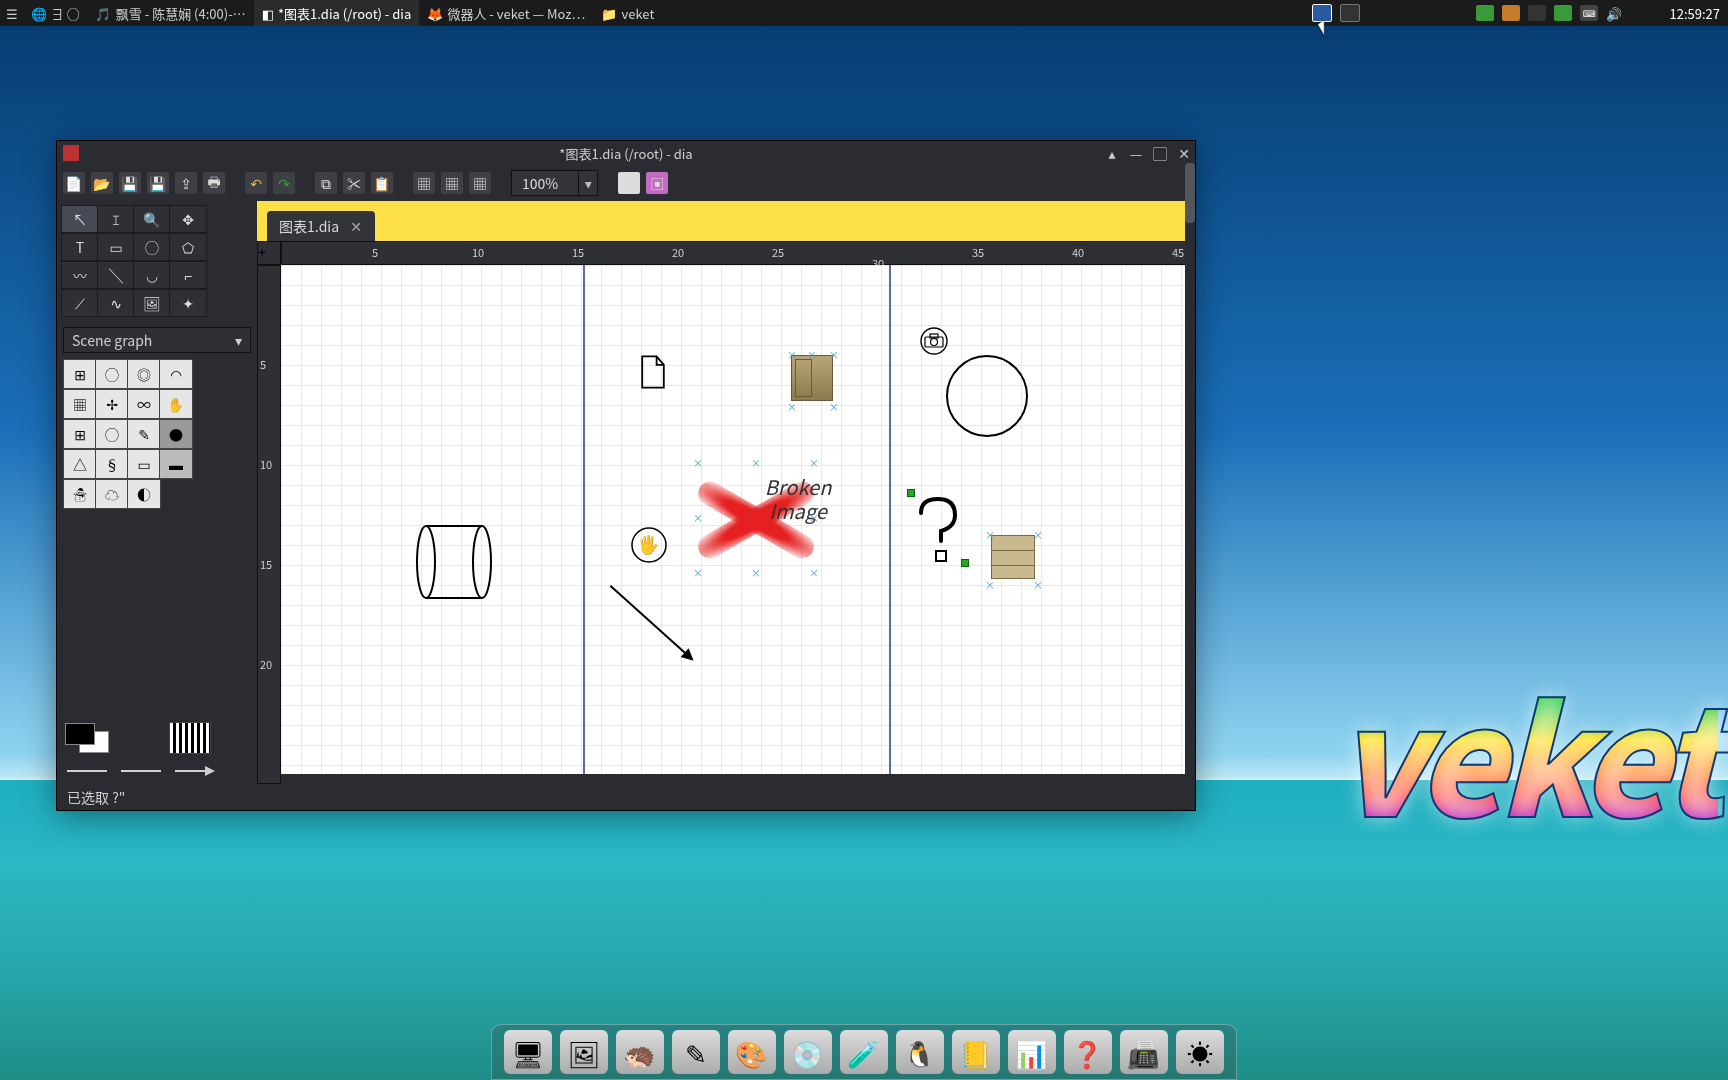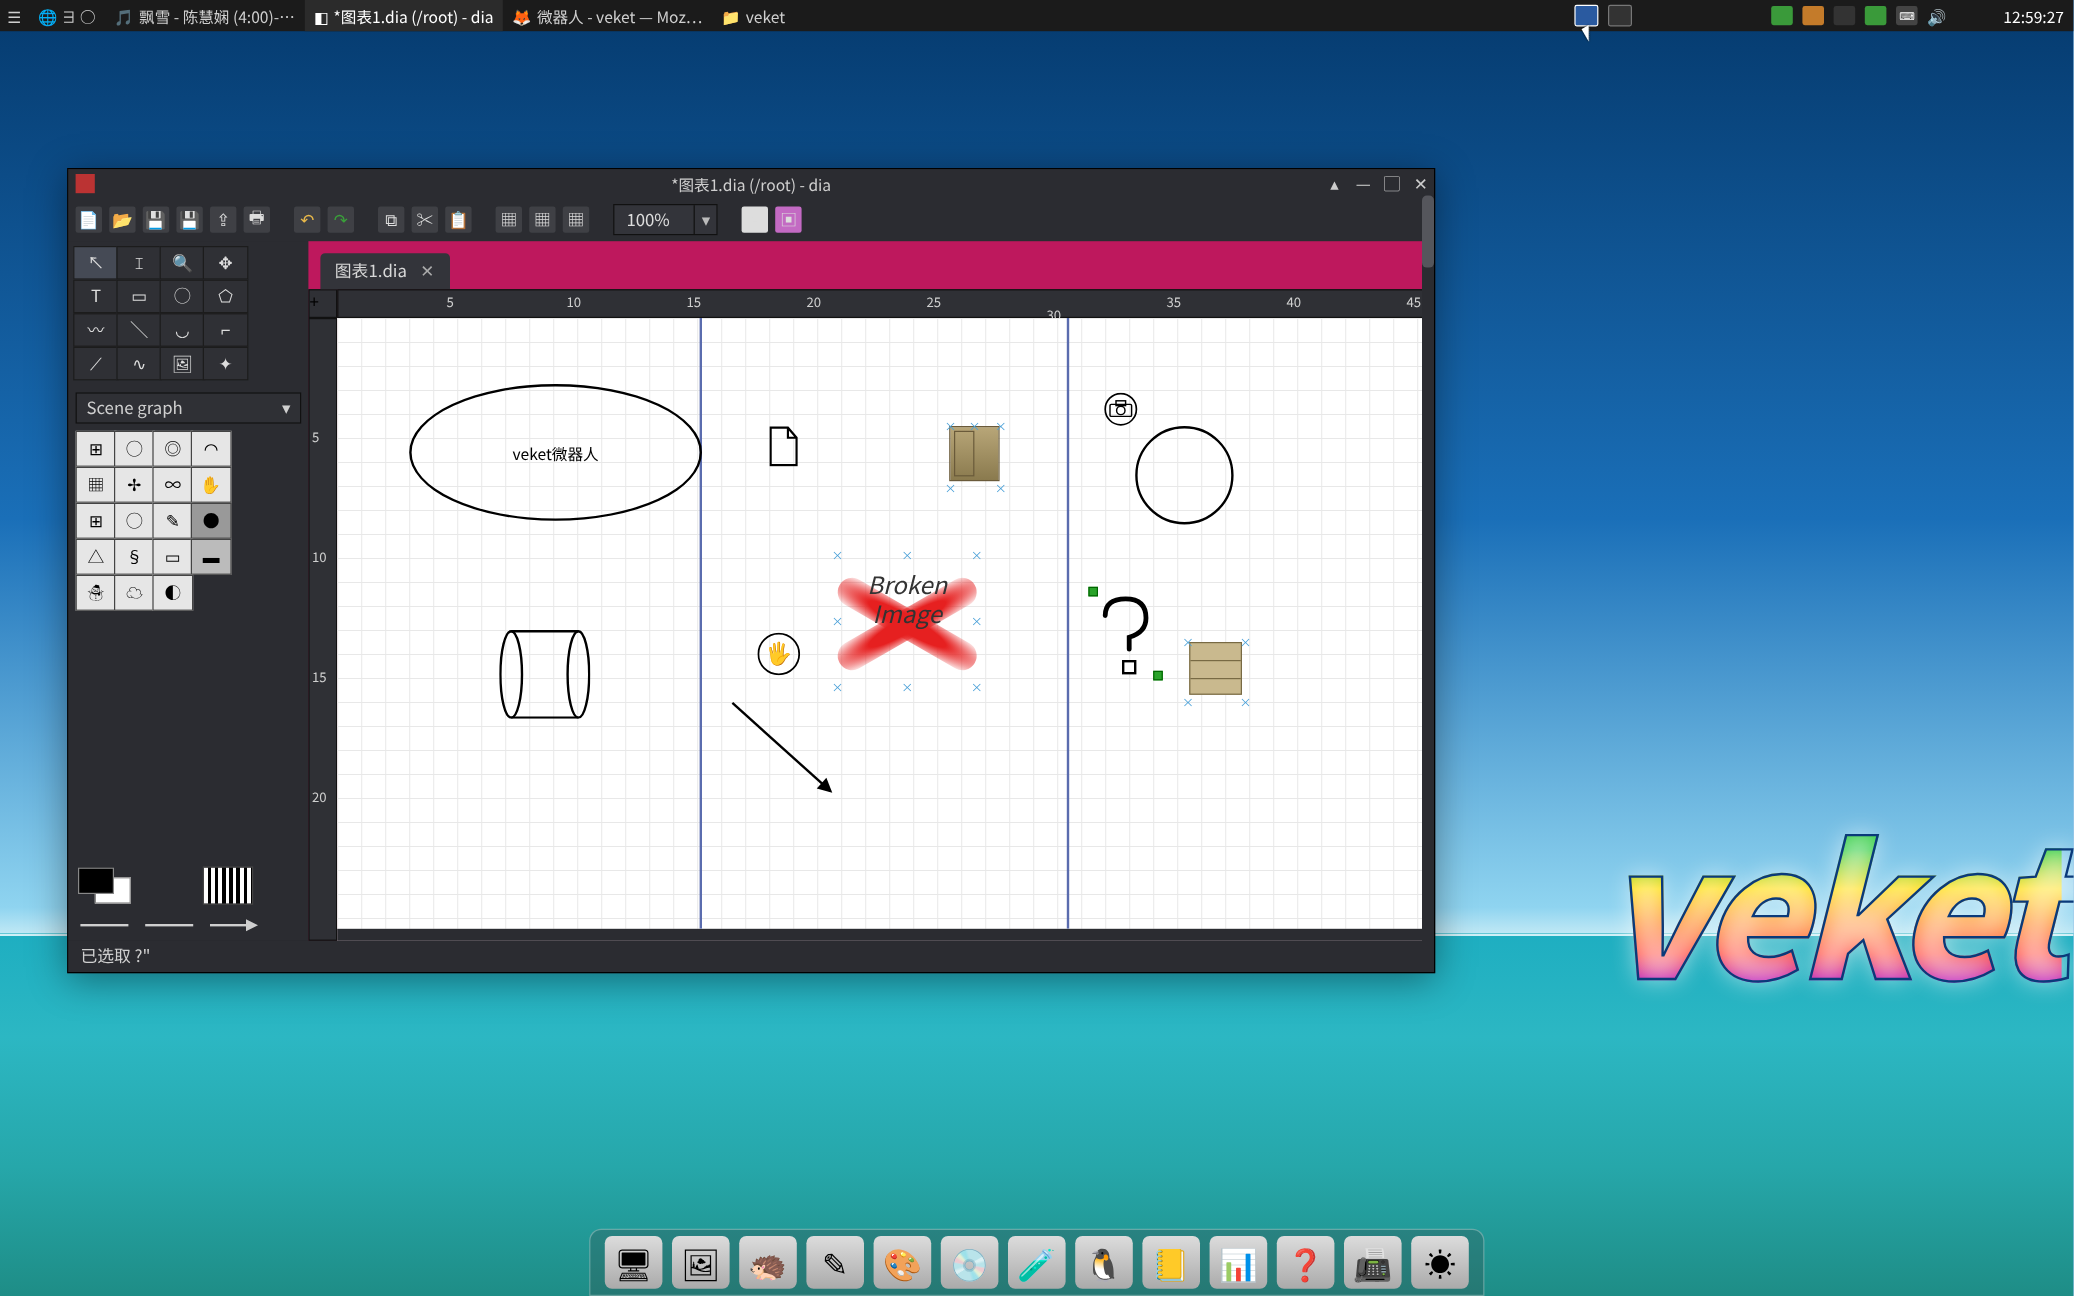--- a/index.html
+++ b/index.html
@@ -46,21 +46,21 @@
   .sidebar-spacer{flex:1;}
   .colorrow{height:40px;display:flex;align-items:center;gap:10px;padding:0 8px;}
   .swatch{width:44px;height:30px;position:relative;}
   .swatch .bk{position:absolute;right:0;bottom:0;width:28px;height:20px;background:#fff;border:1px solid #888;}
   .swatch .fr{position:absolute;left:0;top:0;width:28px;height:20px;background:#000;border:1px solid #888;}
   .hatch{width:40px;height:30px;background:repeating-linear-gradient(90deg,#fff 0 3px,#000 3px 6px);border:1px solid #444;}
   .linerow{height:26px;display:flex;align-items:center;gap:14px;padding:0 10px;}
   .ln{width:40px;height:2px;background:#cfcfcf;}
   .arrowend{width:0;height:0;border-left:10px solid #cfcfcf;border-top:5px solid transparent;border-bottom:5px solid transparent;}
   
-  .canvas-holder{flex:1;display:flex;flex-direction:column;background:#be185d;}
+  .canvas-holder{flex:1;display:flex;flex-direction:column;background:#fde047;}
   .tabbar{height:40px;display:flex;align-items:flex-end;padding-left:8px;gap:0;position:relative;}
   .tab{margin-left:2px;height:30px;background:#33343a;color:#d8d8d8;display:flex;align-items:center;gap:10px;padding:0 12px;border-radius:4px 4px 0 0;cursor:pointer;font-size:14px;}
   .tab .tx{width:14px;height:14px;display:flex;align-items:center;justify-content:center;color:#aaa;}
   .ruler-corner{width:22px;height:22px;background:#2f3035;border:1px solid #111;}
   .ruler-h{height:22px;flex:1;background:#2f3035;border:1px solid #111;position:relative;color:#cfcfcf;font-size:11px;}
   .ruler-h .tick{position:absolute;top:2px;}
   .ruler-v{width:22px;background:#2f3035;border:1px solid #111;position:relative;color:#cfcfcf;font-size:11px;}
   .ruler-v .tick{position:absolute;left:2px;transform:none;}
   .canvas{flex:1;background:#fff;position:relative;overflow:hidden;
     background-image:linear-gradient(#e8e8e8 1px,transparent 1px),linear-gradient(90deg,#e8e8e8 1px,transparent 1px);
@@ -70,21 +70,21 @@
   .scrollbar-v .thumb{position:absolute;top:0;width:100%;height:60px;background:#55565c;border-radius:4px;}
   .canvas-col{display:flex;flex-direction:column;flex:1;}
   .canvas-row{display:flex;flex:1;}
   
   .pb{position:absolute;top:0;bottom:0;width:0;border-left:2px solid #5a6cae;}
   
   .el{position:absolute;}
   .ellipse{border:2px solid #000;border-radius:50%;}
   .arrow-line{position:absolute;width:110px;height:2px;background:#000;transform-origin:0 0;}
   .arrow-line:after{content:"";position:absolute;right:-2px;top:-5px;border-left:12px solid #000;border-top:6px solid transparent;border-bottom:6px solid transparent;}
-  .broken{font-style:italic;color:#333;font-size:20px;text-align:center;line-height:1.2;}
+  .broken{font-style:italic;color:#333;font-size:20px;text-align:center;line-height:1.2;margin-left:42px;}
   .red-x{position:absolute;}
   .red-x:before,.red-x:after{content:"";position:absolute;left:50%;top:50%;width:130px;height:24px;background:radial-gradient(ellipse at center,#e62020 0%,#e62020 40%,rgba(230,32,32,0) 100%);border-radius:12px;}
   .red-x:before{transform:translate(-50%,-50%) rotate(30deg);}
   .red-x:after{transform:translate(-50%,-50%) rotate(-30deg);}
   .sel-handle{position:absolute;width:6px;height:6px;background:#29a329;border:1px solid #060;}
   .sel-x{position:absolute;color:#4aa0d8;font-size:10px;}
   .doc-icon svg,.cam-icon svg{width:100%;height:100%;}
   .statusbar{height:26px;background:#2b2c31;color:#cfcfcf;padding:0 10px;display:flex;align-items:center;font-size:14px;}
   
   .dock{position:absolute;left:50%;bottom:0;transform:translateX(-50%);height:54px;background:rgba(60,60,60,.25);border:1px solid rgba(255,255,255,.3);border-radius:10px 10px 0 0;display:flex;align-items:center;gap:8px;padding:0 12px;}
@@ -263,23 +263,20 @@
               <span class="tick" style="top:90px;">5</span>
               <span class="tick" style="top:190px;">10</span>
               <span class="tick" style="top:290px;">15</span>
               <span class="tick" style="top:390px;">20</span>
             </div>
             <div class="canvas">
 
               <div class="pb" style="left:302px;"></div>
               <div class="pb" style="left:608px;"></div>
 
-              <div class="el ellipse" style="left:60px;top:55px;width:240px;height:110px;display:flex;align-items:center;justify-content:center;">
-                <span style="font-size:13px;">veket微器人</span>
-              </div>
 
               <div class="el doc-icon" style="left:360px;top:90px;width:24px;height:34px;">
                 <svg viewBox="0 0 20 28">
                     <path d="M1 1 H13 L19 8 V27 H1 Z M13 1 V8 H19" fill="none" stroke="#000" stroke-width="1.5"></path>
                   </svg>
               </div>
 
               <div class="el" style="left:510px;top:90px;width:40px;height:44px;background:linear-gradient(#b8a678,#8a7a4e);border:1px solid #6a5a3a;">
                 <div style="position:absolute;left:3px;top:3px;right:20px;bottom:3px;border:1px solid #6a5a3a;"></div>
               </div>

